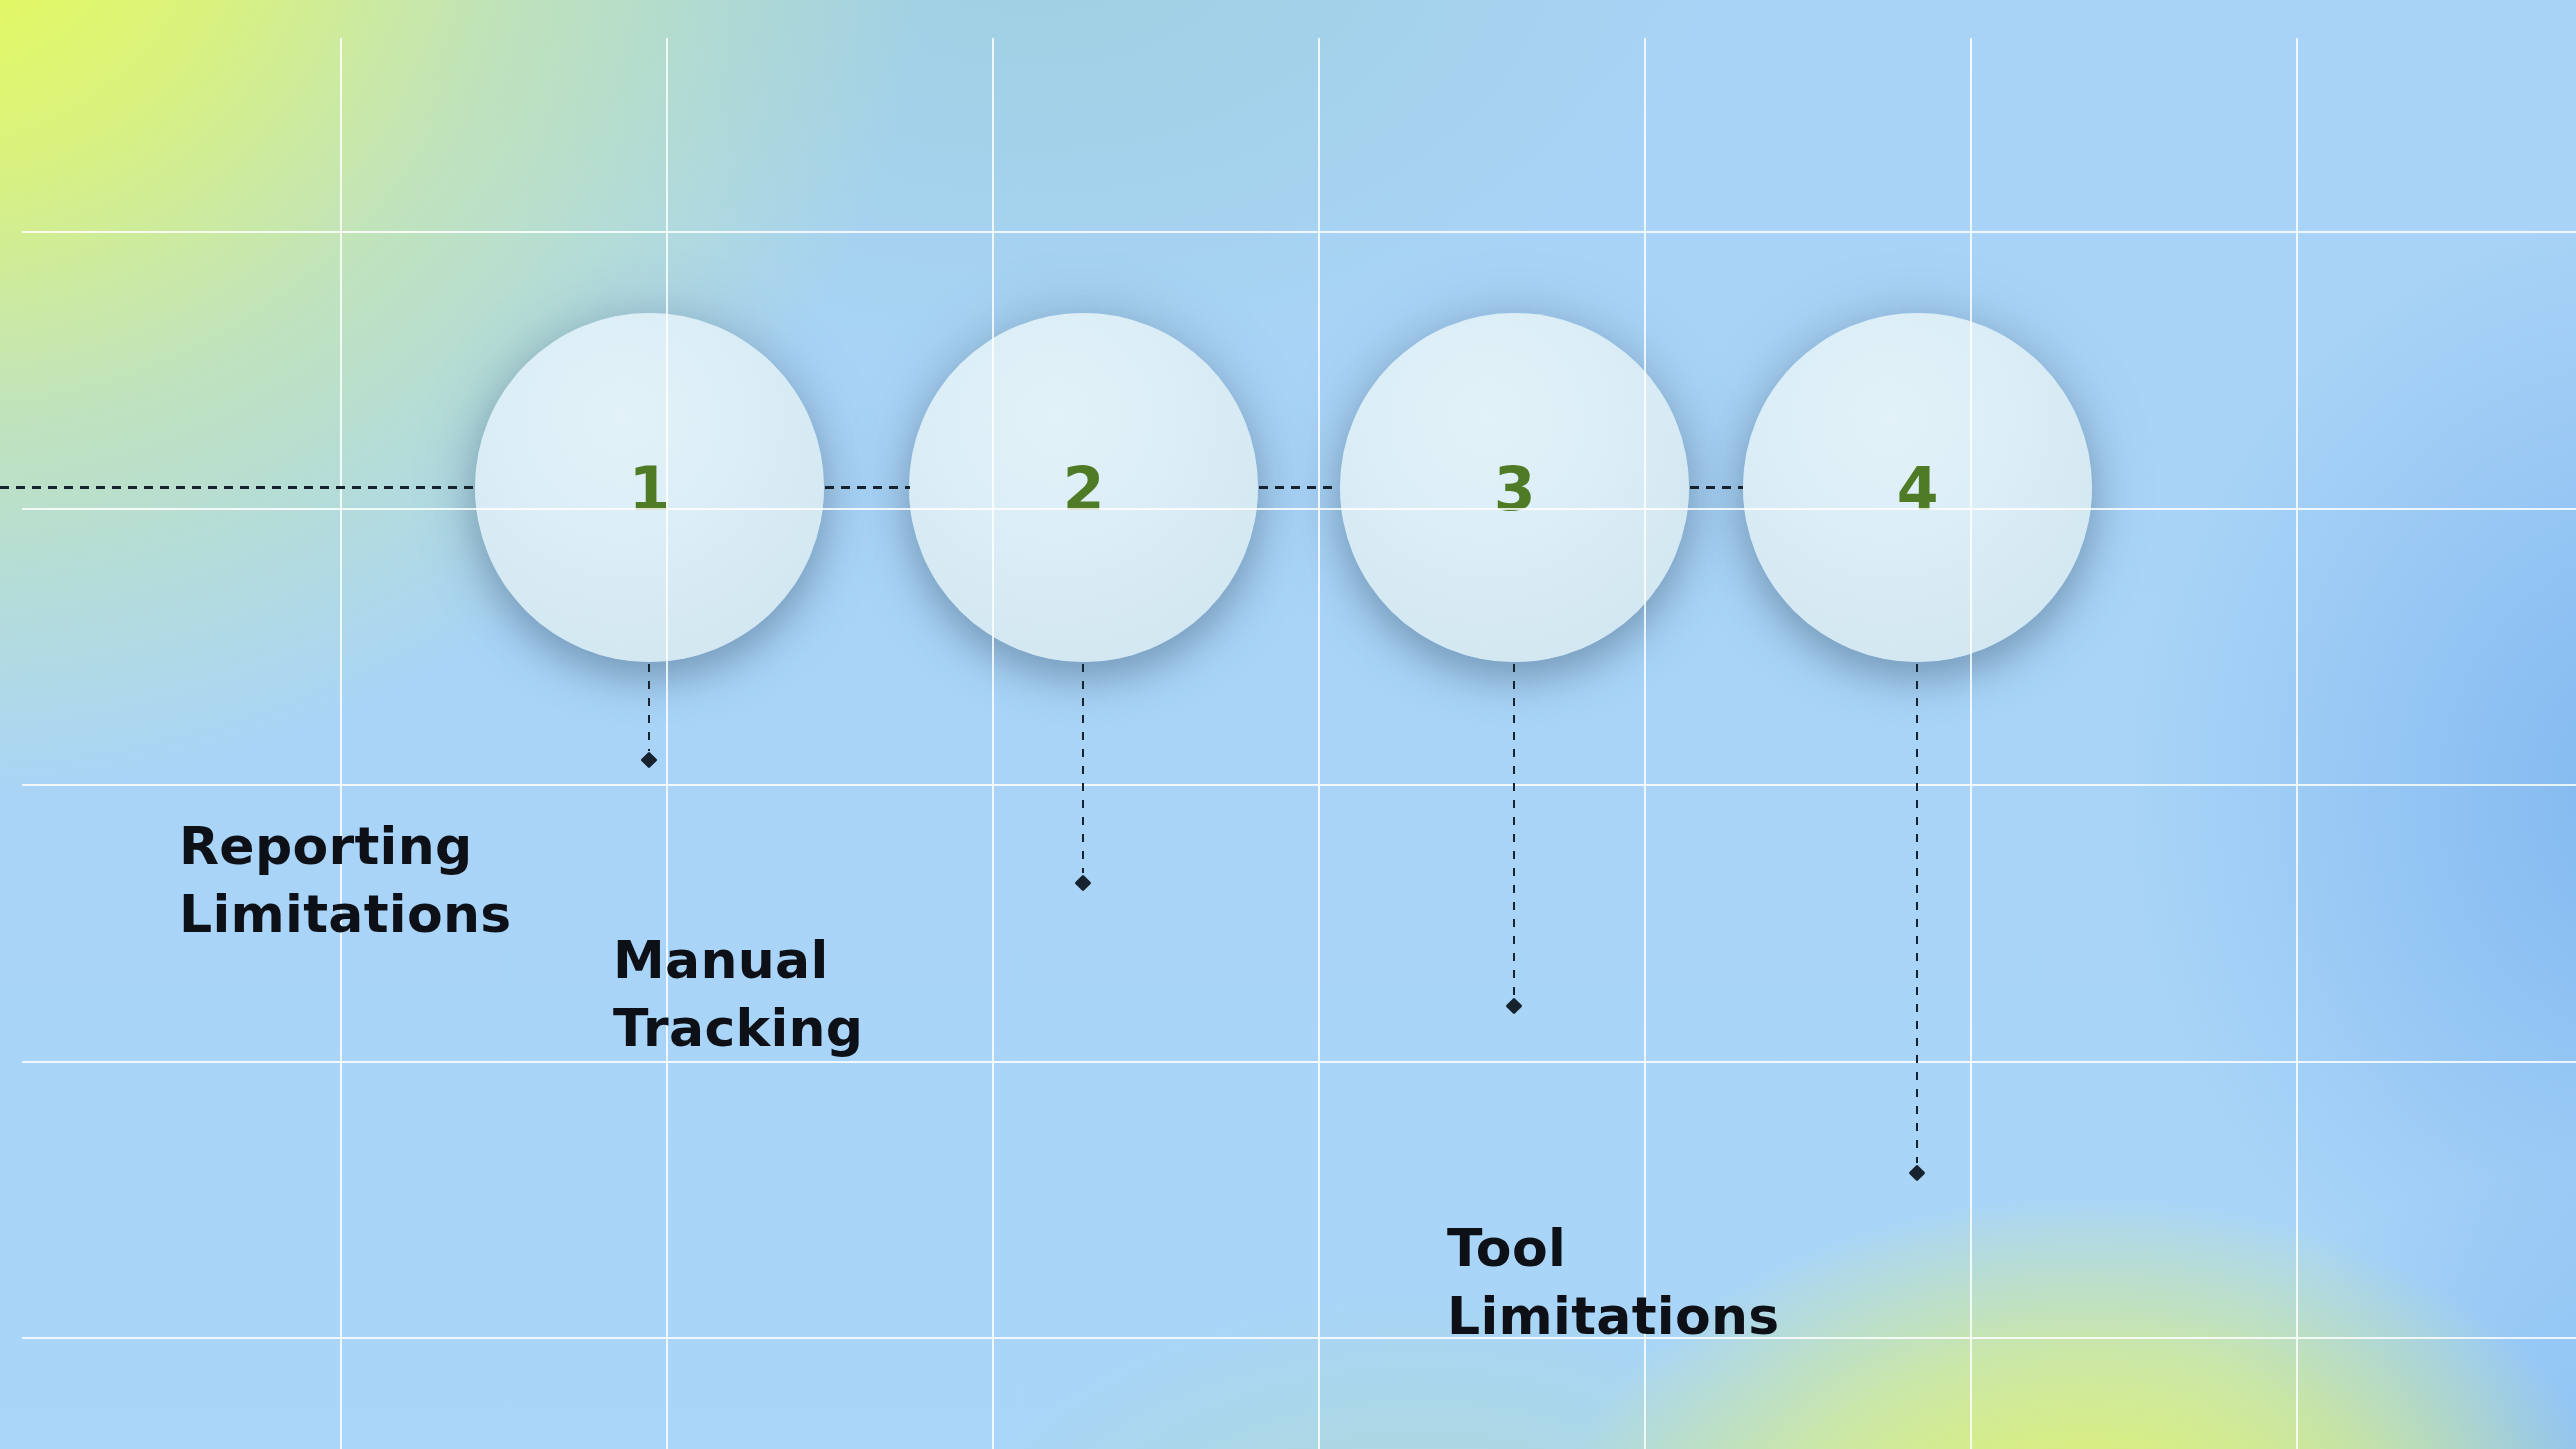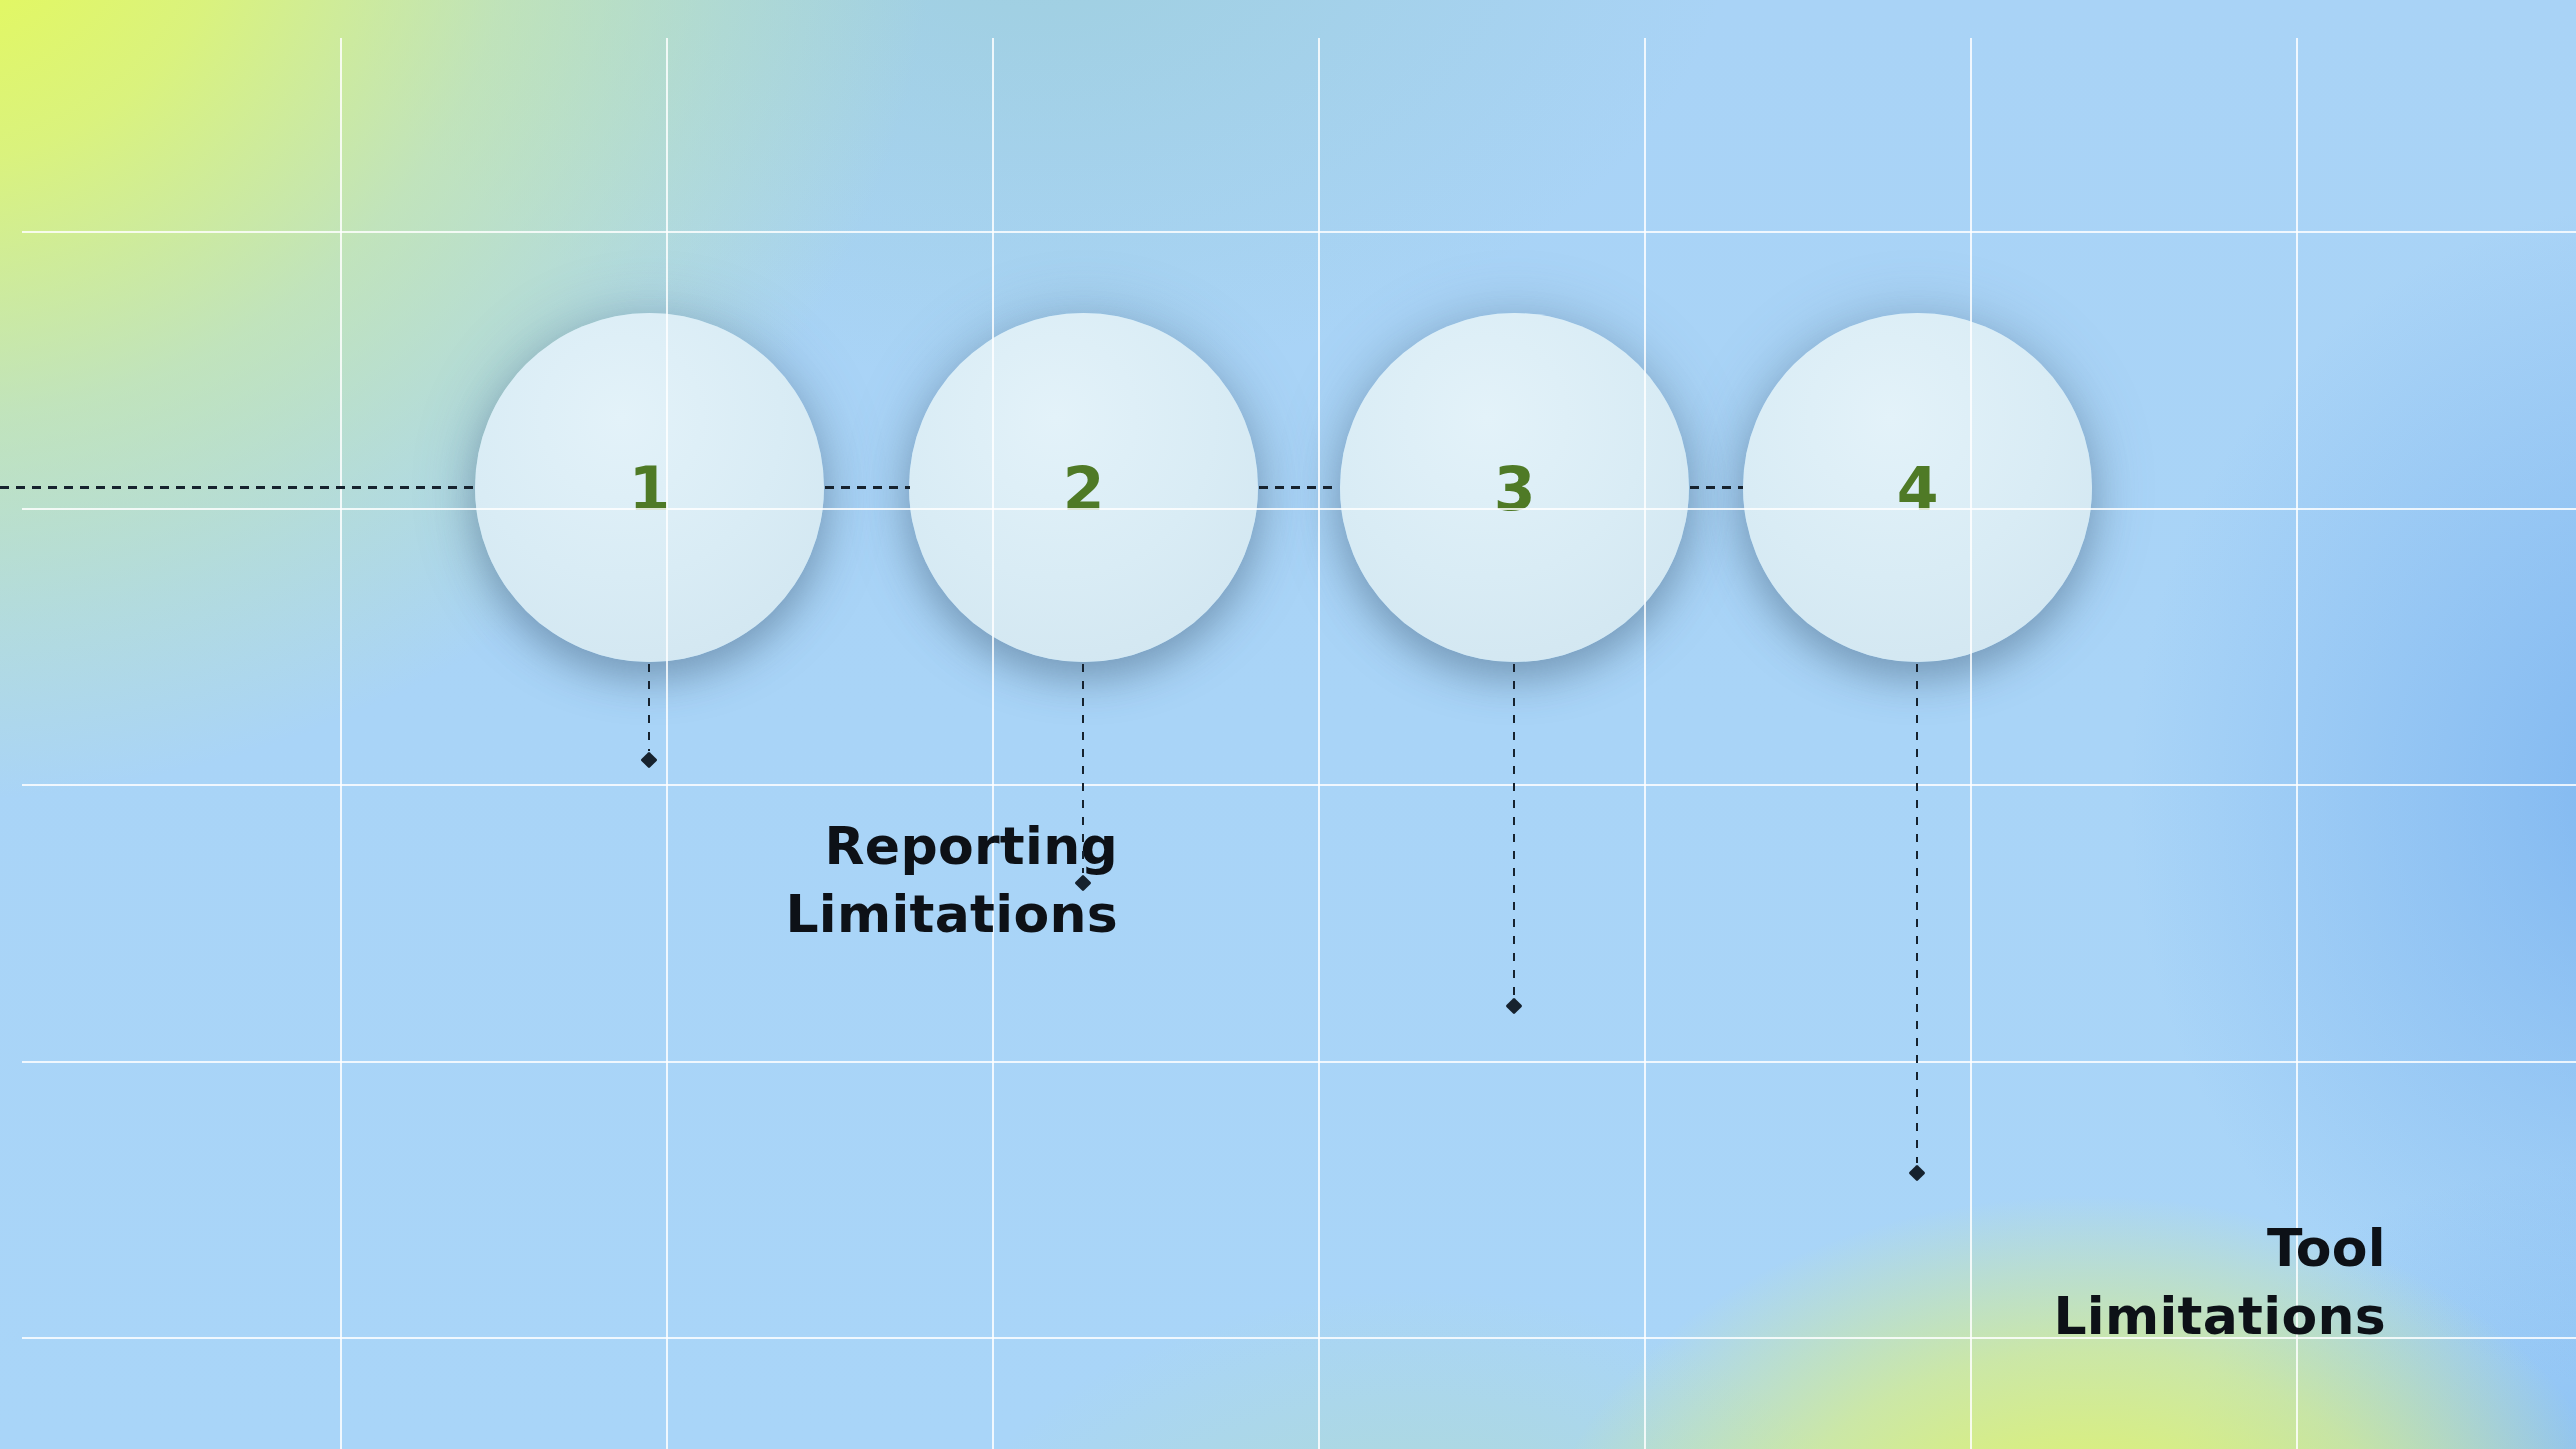--- a/index.html
+++ b/index.html
@@ -106,21 +106,21 @@
     border-radius: 1.3px;
     transform: rotate(45deg);
   }
 
   
   .label {
     position: absolute;
     left: calc(var(--cx) - 470px);
     top: var(--lt);
     width: 939px;
-    text-align: right;
+    text-align: left;
     font-weight: 700;
     font-size: 52px;
     line-height: 68px;
     color: #0d1117;
     white-space: pre-line;
     letter-spacing: 0.3px;
   }
 </style>
 </head>
 <body>
@@ -175,20 +175,22 @@
   <div class="steps-layer">
     <div class="step s1">
       <div class="vline"></div>
       <div class="diamond"></div>
       <div class="label">Reporting
 Limitations</div>
     </div>
     <div class="step s2">
       <div class="vline"></div>
       <div class="diamond"></div>
+      <div class="label">Manual
+Tracking</div>
     </div>
     <div class="step s3">
       <div class="vline"></div>
       <div class="diamond"></div>
     </div>
     <div class="step s4">
       <div class="vline"></div>
       <div class="diamond"></div>
       <div class="label">Tool
 Limitations</div>

